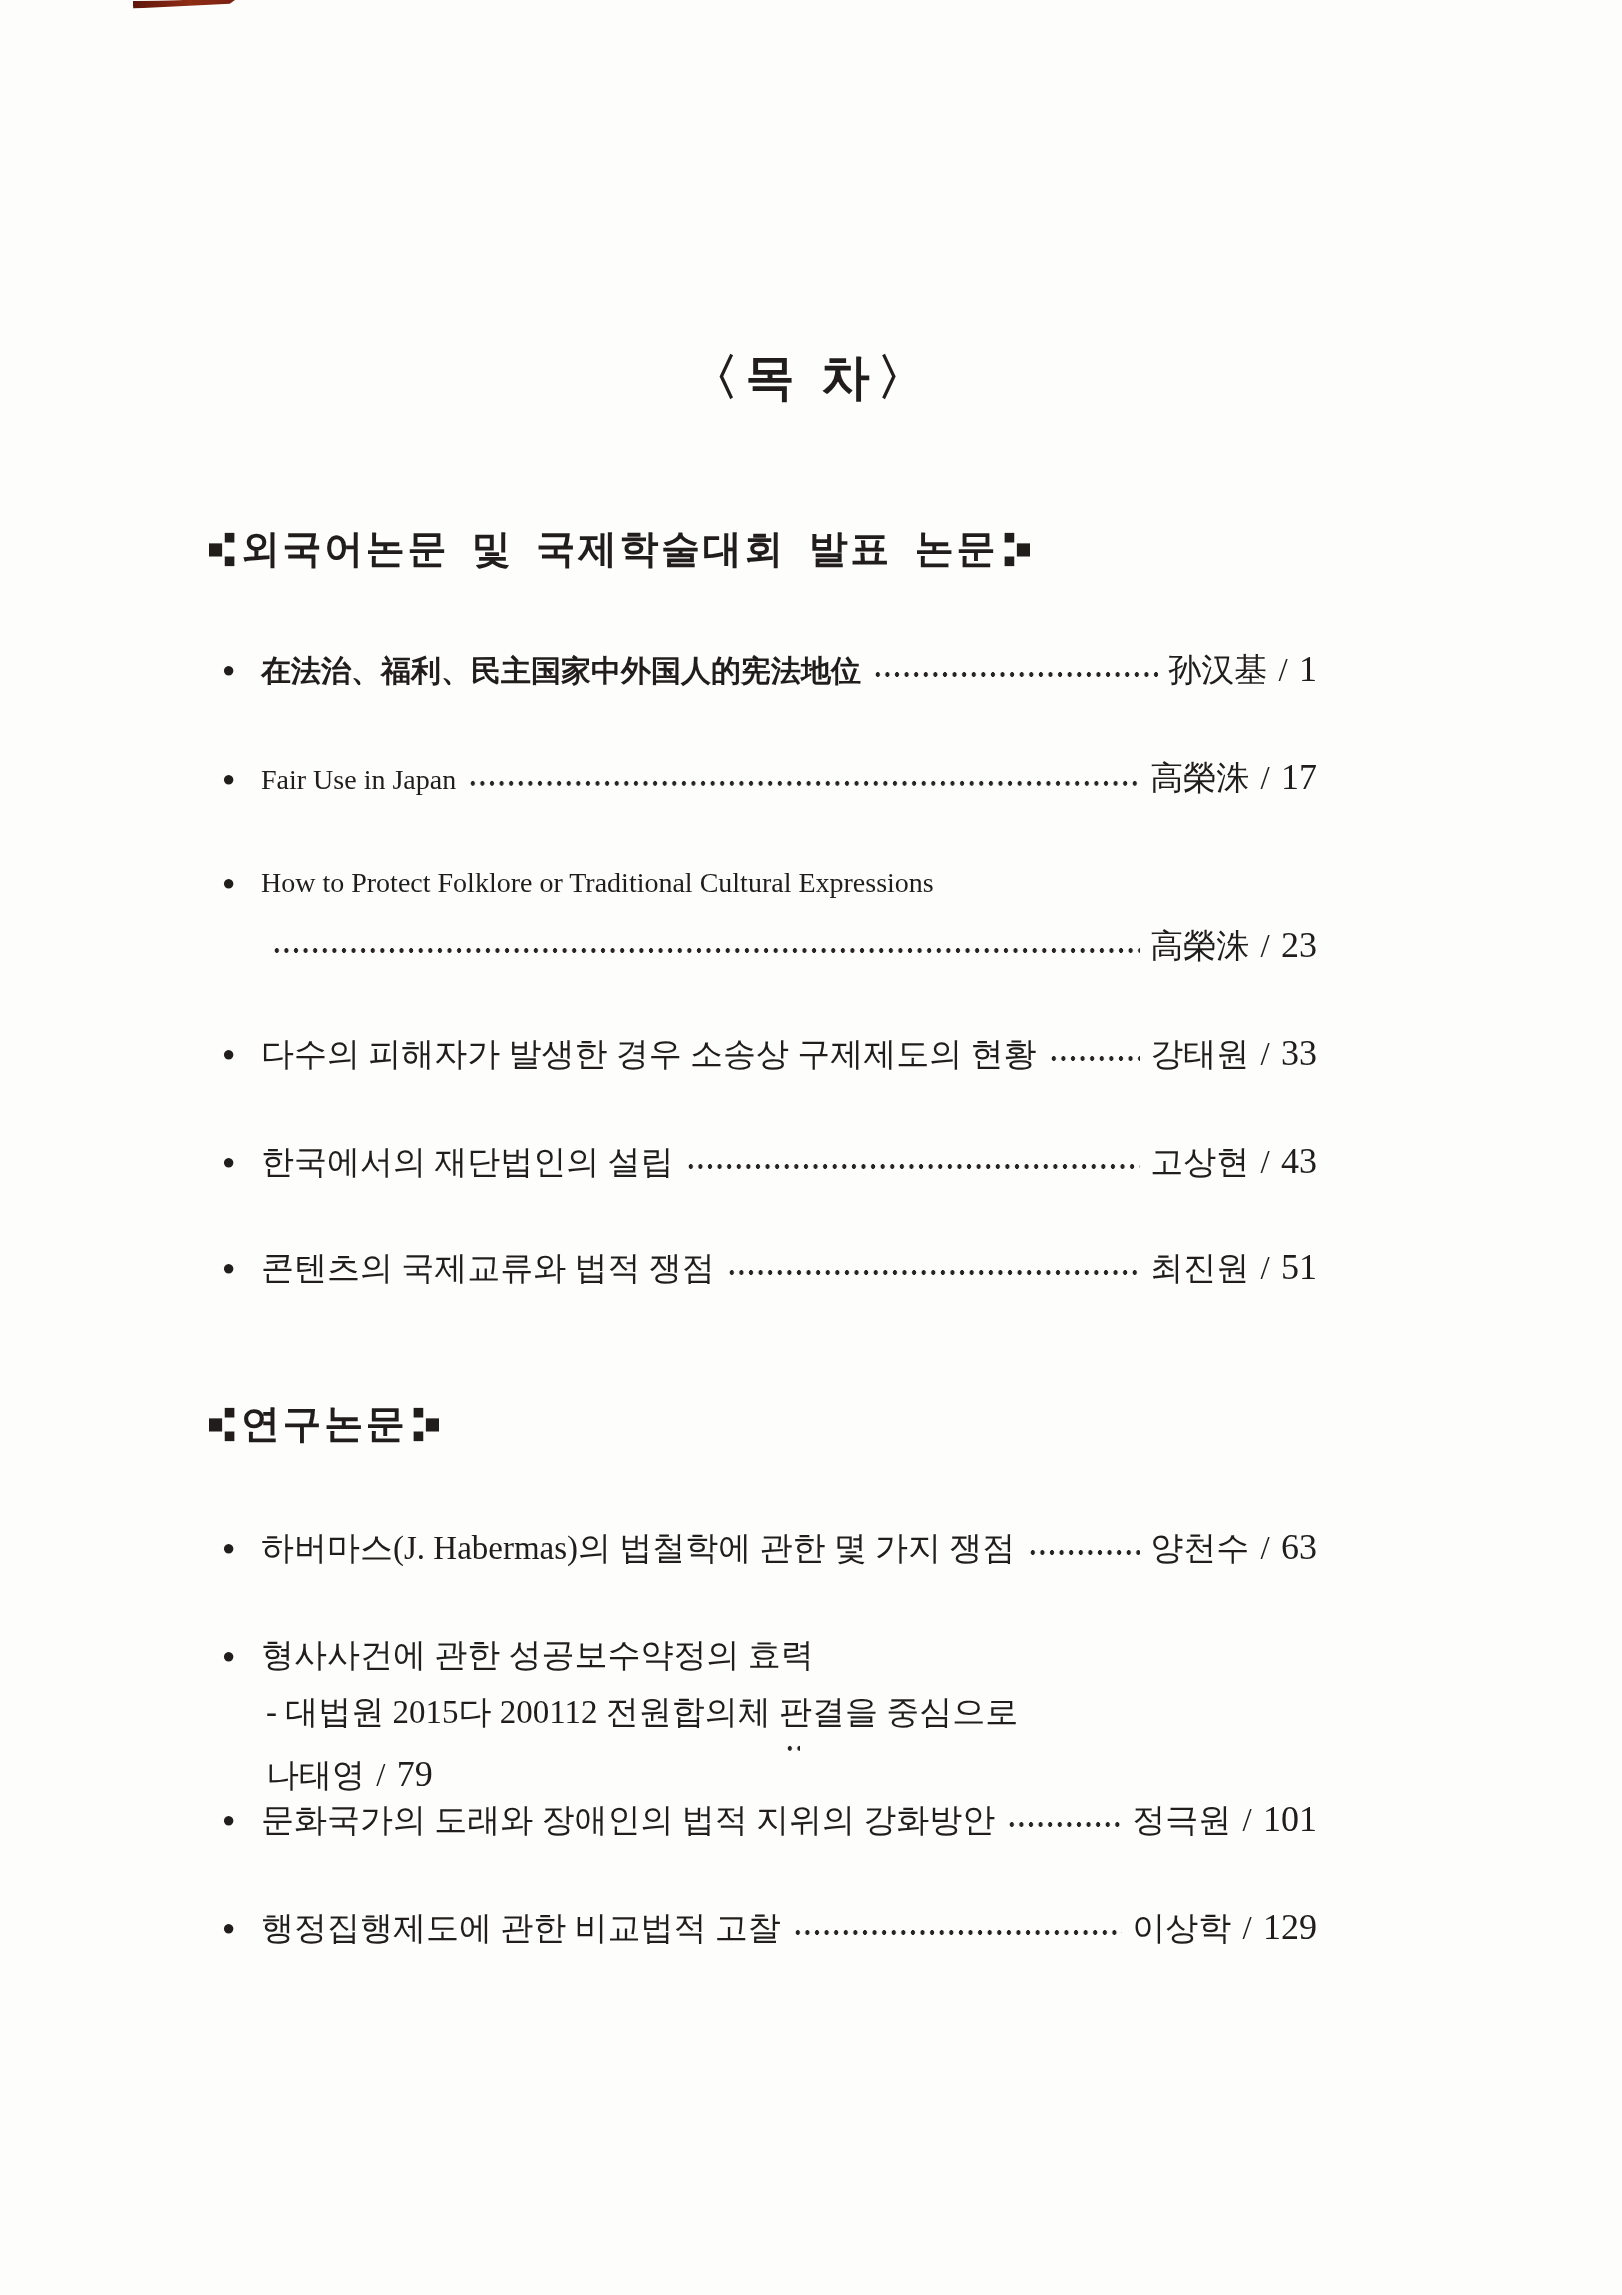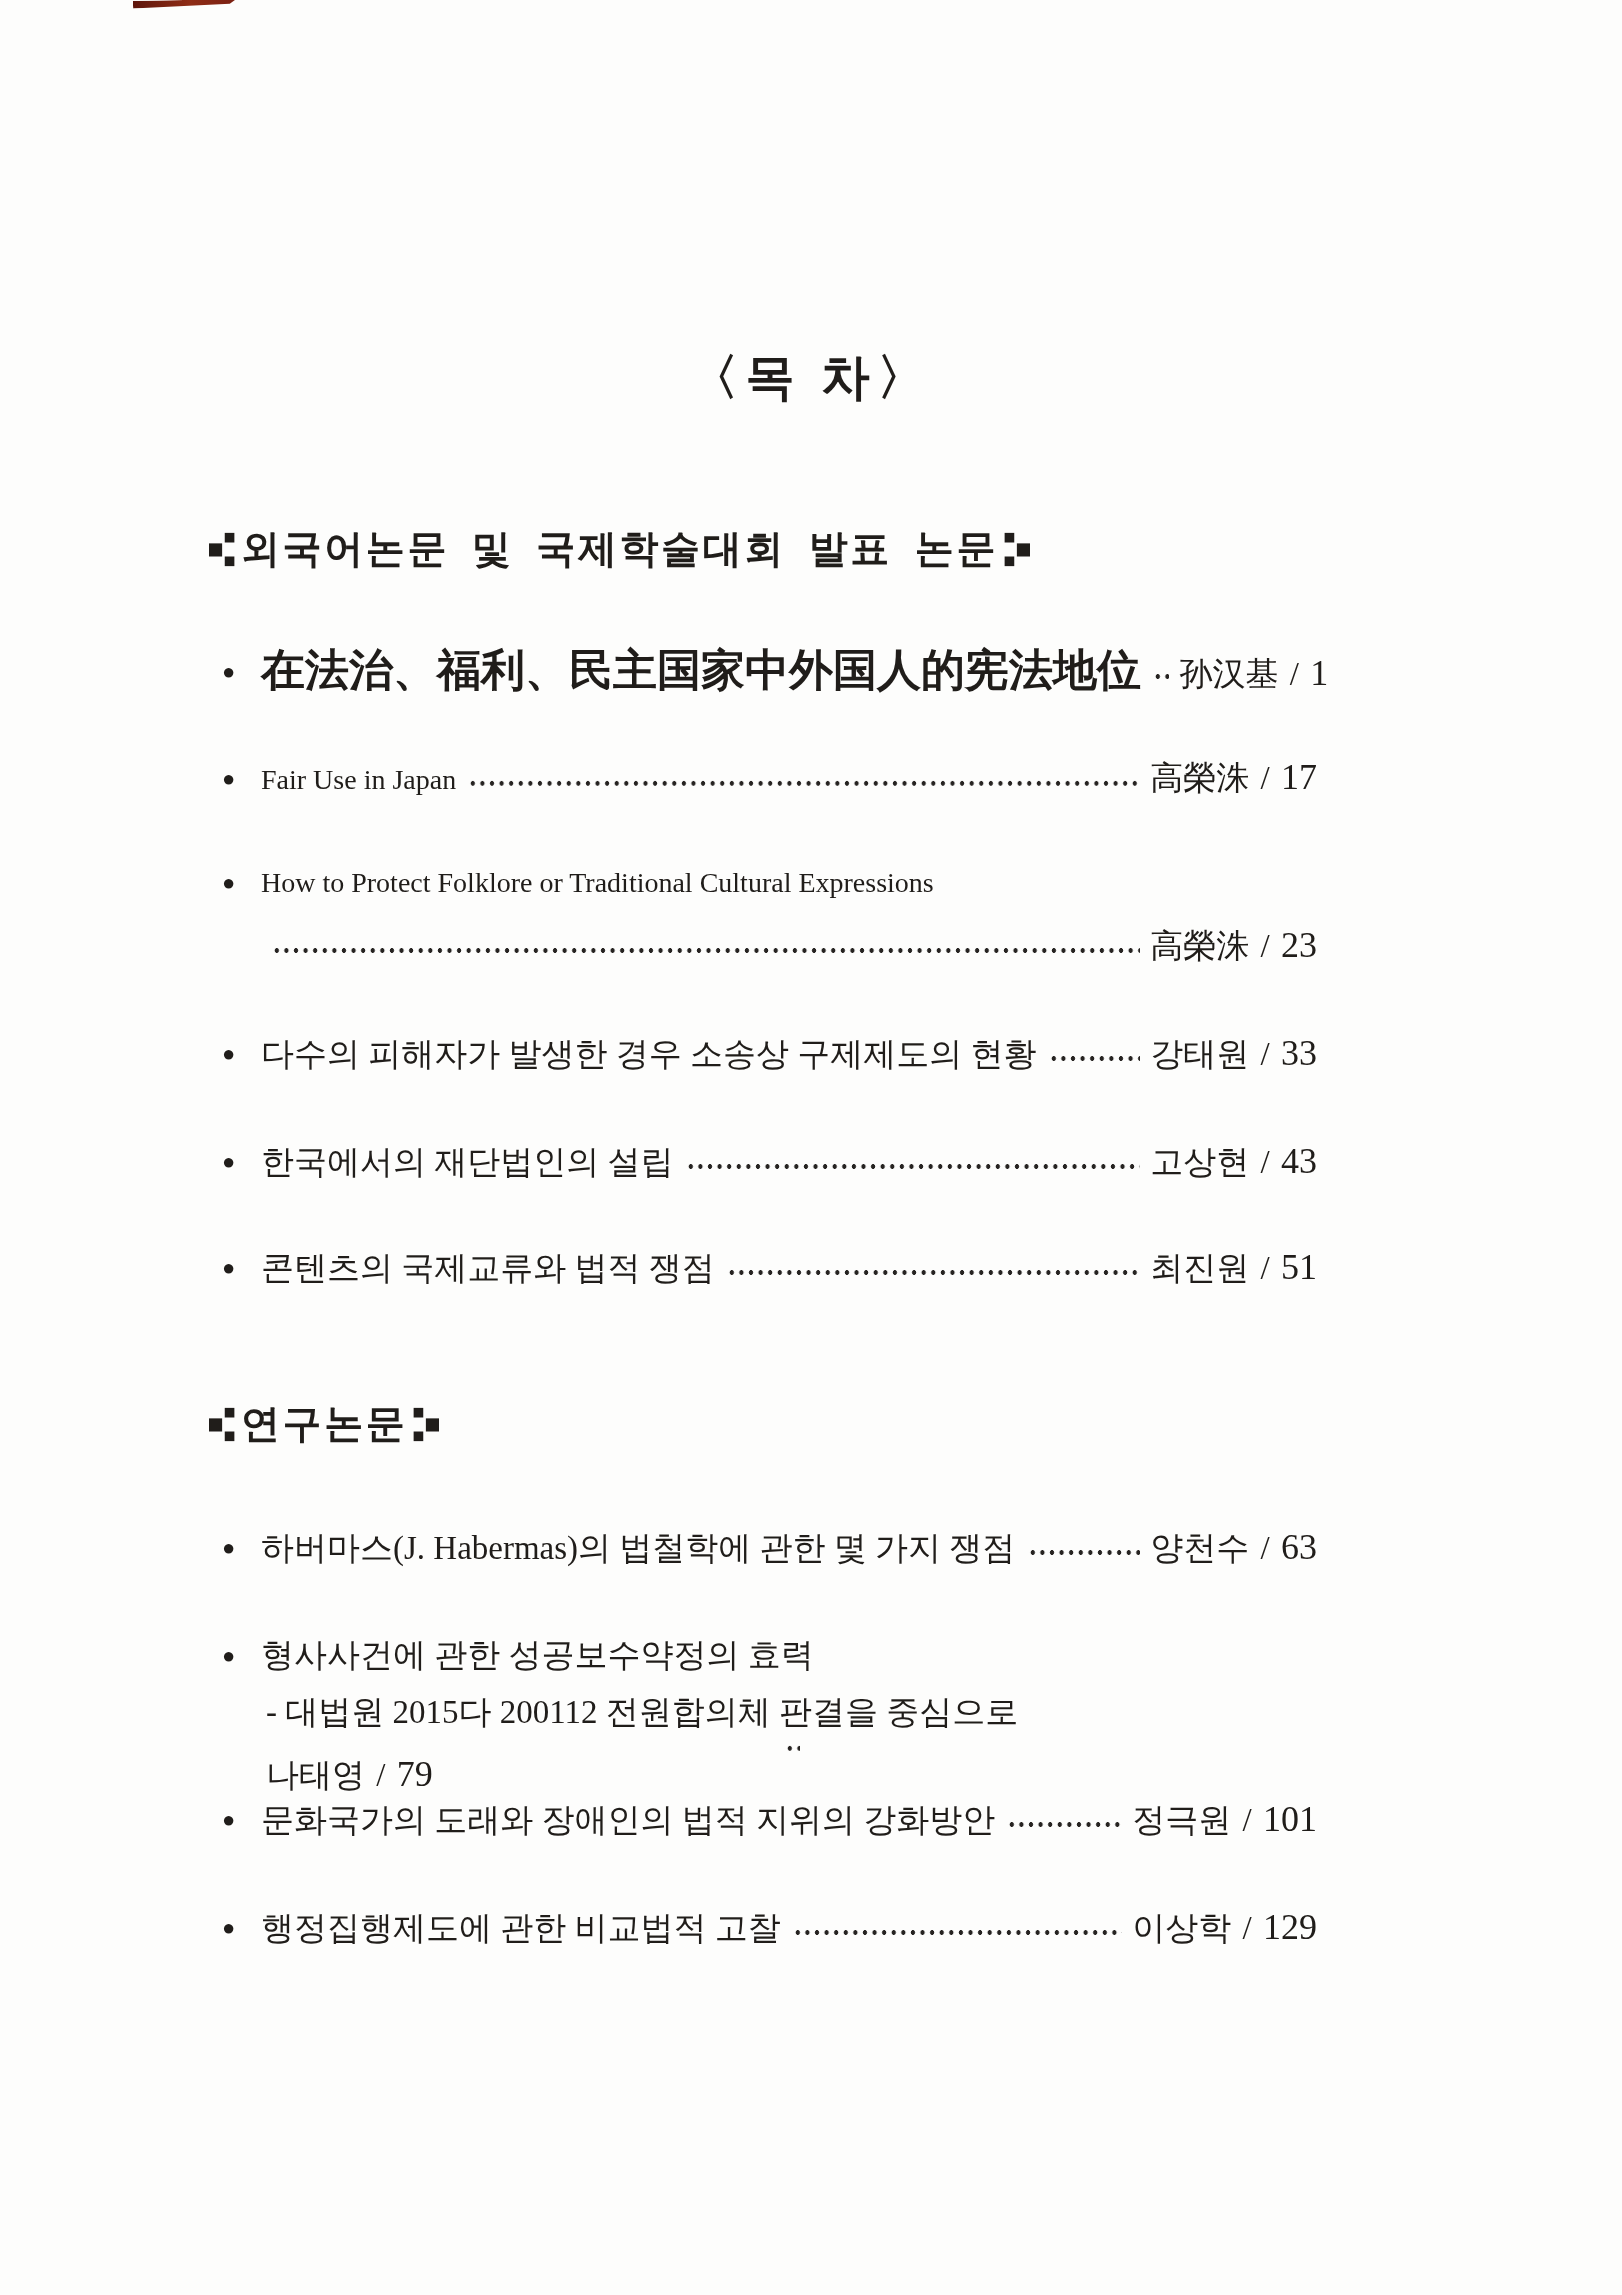--- a/index.html
+++ b/index.html
@@ -35,21 +35,21 @@
   .orn { flex: none; display: inline-block; }
 
   .entry, .cont-line, .sub-line {
     position: absolute; left: 222px; right: 305px;
     display: flex; align-items: baseline;
     font-size: 33px; line-height: 45px;
     white-space: nowrap;
   }
   .bullet { flex: none; width: 39px; font-size: 22px; align-self: center; line-height: 1; }
   .etitle { flex: none; }
-  .etitle.zh { font-weight: bold; font-size: 44px; font-family: Liberation Sans, sans-serif; }
+  .etitle.zh { font-weight: bold; font-size: 30px; font-family: Liberation Sans, sans-serif; }
   .etitle.en { font-size: 28px; }
   .sub { flex: none; }
 
   .leader {
     flex: 1 1 auto; min-width: 15.7px; align-self: center;
     height: 8.7px; margin: 8.7px 10.5px 0 12.2px;
     background-image: radial-gradient(circle, #262321 2px, rgba(0,0,0,0) 2.5px);
     background-size: 9.6px 8.7px; background-repeat: repeat-x;
     background-position: left center;
   }

